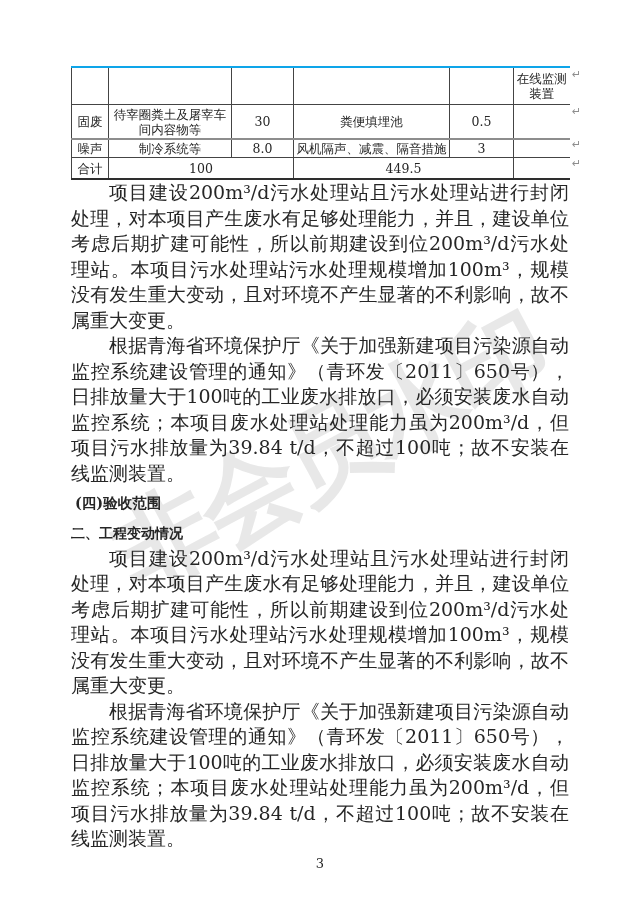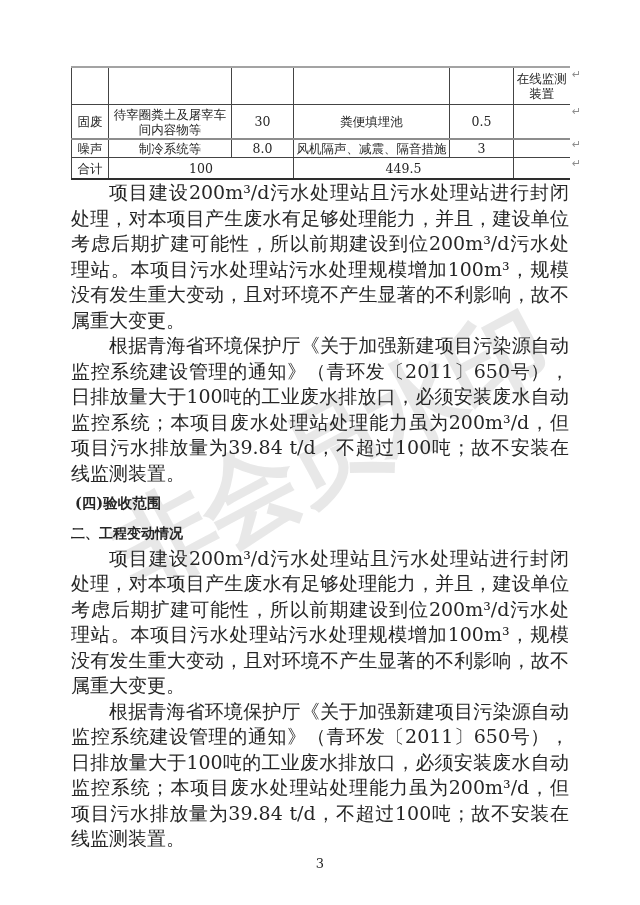--- a/index.html
+++ b/index.html
@@ -34,21 +34,21 @@
     z-index:1;
     padding:66px 71px 0 71px;
   }
   
   table.doc-table{
     width:498px;
     border-collapse:collapse;
     table-layout:fixed;
     font-size:12.5px;
     text-align:center;
-    border-top:2px solid #a3a3a3;
+    border-top:2px solid #0ea5e9;
     border-bottom:2px solid #2e2e2e;
   }
   table.doc-table td{
     border:1px solid #444444;
     padding:1px 2px;
     line-height:15px;
     vertical-align:middle;
     overflow:hidden;
   }
   table.doc-table td:last-child{border-right:none;}

